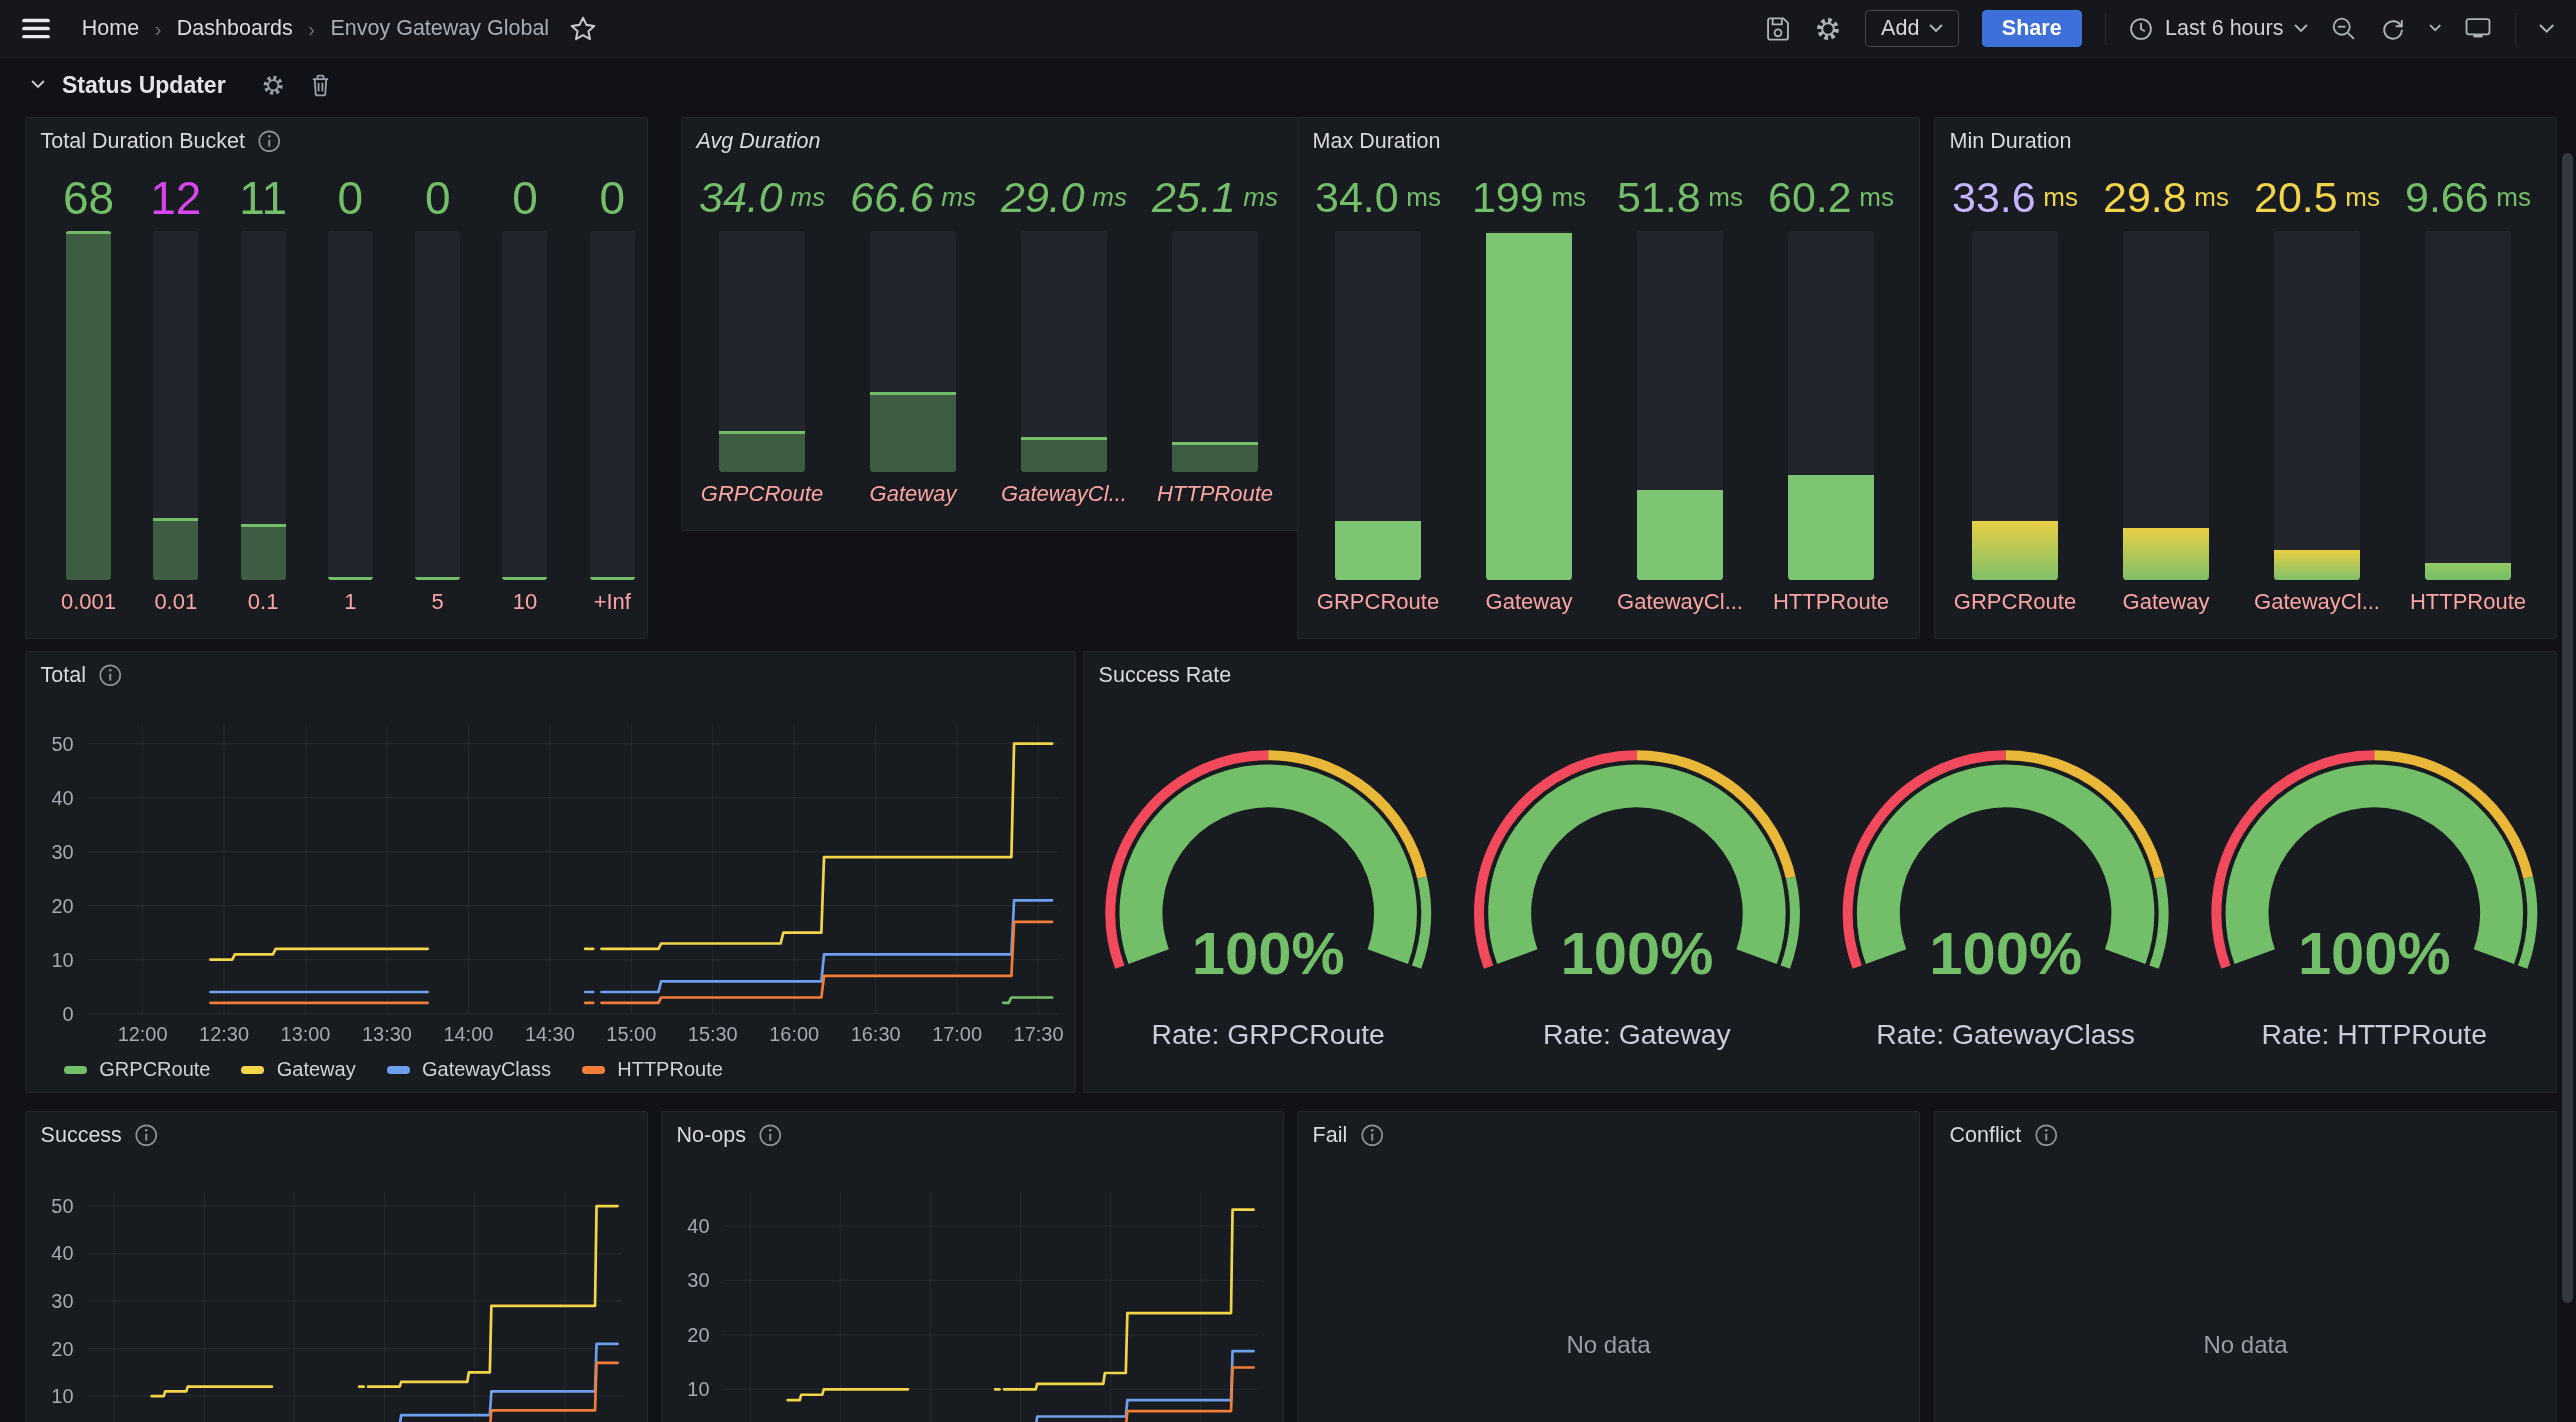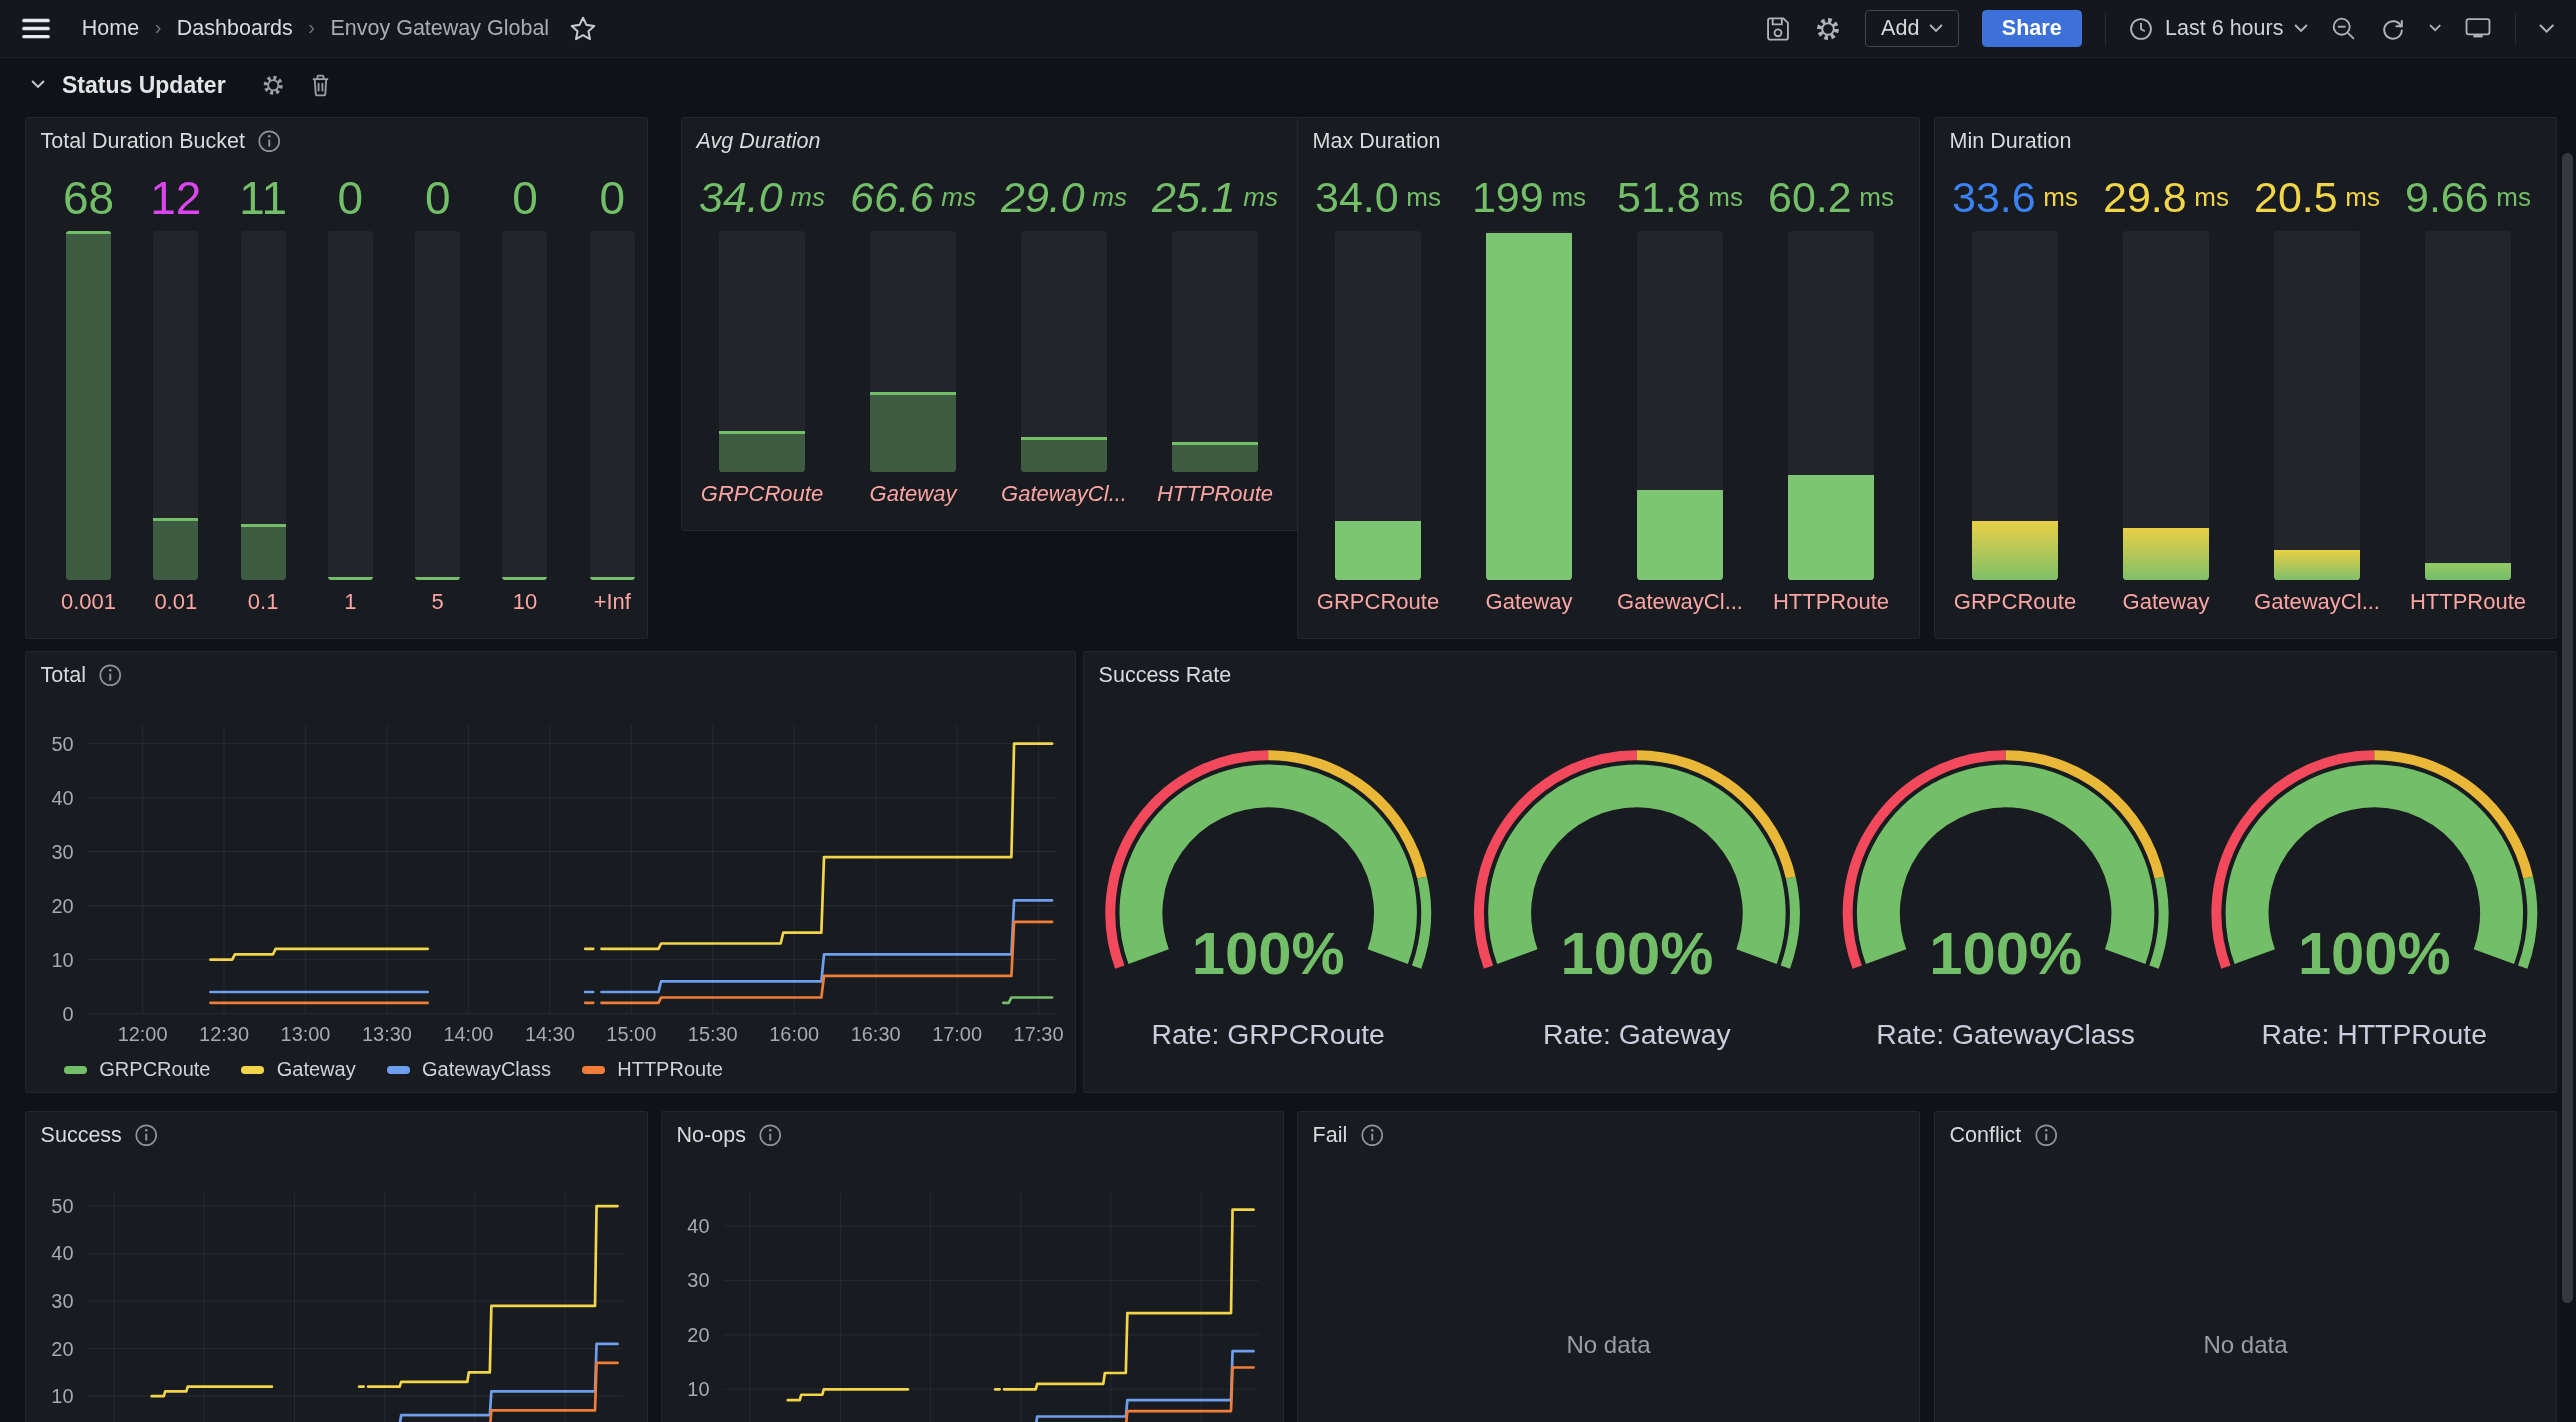--- a/index.html
+++ b/index.html
@@ -107,21 +107,21 @@
   <div class="nav-left">
     <span class="icon-btn">
       <svg width="28" height="21.5" viewBox="0 0 36 28">
           <g fill="#e8eaed">
             <rect x="0" y="1" width="36" height="4.5" rx="2"></rect>
             <rect x="0" y="11.5" width="36" height="4.5" rx="2"></rect>
             <rect x="0" y="22" width="36" height="4.5" rx="2"></rect>
           </g>
         </svg>
     </span>
-    <span style="display:flex;align-items:flex-start;gap:14px;margin-left:12.3px;">
+    <span style="display:flex;align-items:flex-end;gap:14px;margin-left:12.3px;">
       <span class="crumb">Home</span>
       <span class="crumb-sep">›</span>
       <span class="crumb">Dashboards</span>
       <span class="crumb-sep">›</span>
       <span class="crumb current">Envoy Gateway Global</span>
     </span>
     <span class="icon-btn">
       <svg width="28" height="28" viewBox="0 0 36 36">
           <path d="M18 3.5 L22.4 12.7 L32.5 14 L25 21 L27 31 L18 26 L9 31 L11 21 L3.5 14 L13.6 12.7 Z" fill="none" stroke="#c6c9ce" stroke-width="2.6" stroke-linejoin="round"></path>
         </svg>
@@ -388,21 +388,21 @@
     </div>
 </div>
 
 <div class="panel" id="p-min">
   <div class="panel-header">
     <span class="panel-title">Min Duration</span>
   </div>
   <div class="bg-row cols4">
       <div class="bg-col">
         <div class="bg-value">
-          <span class="num" style="color: #3b82f6;">33.6</span>
+          <span class="num" style="color: #c4b5fd;">33.6</span>
           <span class="unit" style="color: rgb(243, 213, 74);">ms</span>
         </div>
         <div class="bg-track">
           <div class="bg-fill" style="height: 16.8%; background: linear-gradient(rgb(233, 207, 69), rgb(127, 192, 106));"></div>
         </div>
         <div class="bg-label">GRPCRoute</div>
       </div>
       <div class="bg-col">
         <div class="bg-value">
           <span class="num" style="color: rgb(243, 213, 74);">29.8</span>

